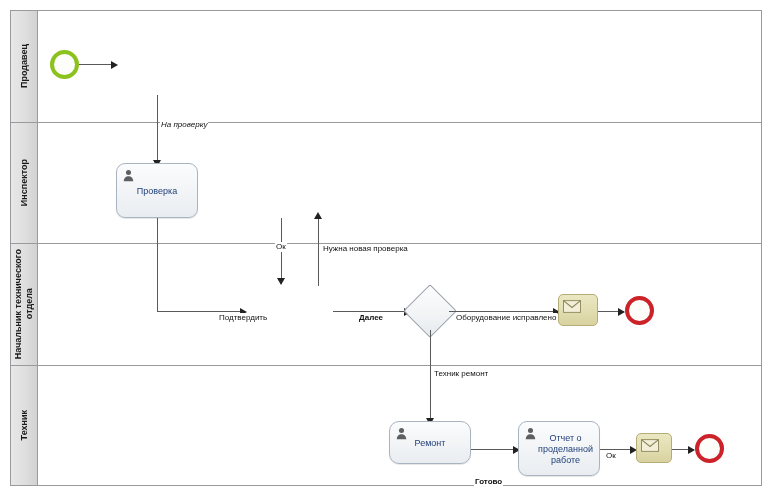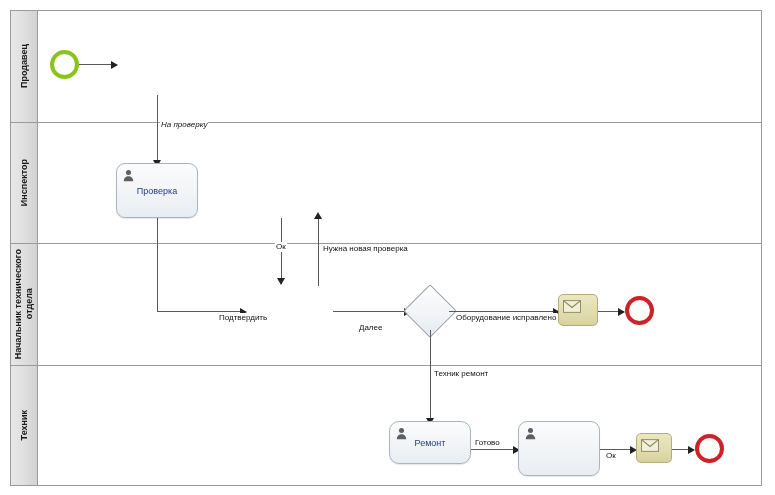--- a/index.html
+++ b/index.html
@@ -246,21 +246,21 @@
     <div class="arrow down" style="left:277px; top:278px;"></div>
     <div class="flow-label" style="left:275px; top:242px;">Ок</div>
 
     <div class="conn-v" style="left:318px; top:218px; height:68px;"></div>
     <div class="arrow up" style="left:314px; top:212px;"></div>
     <div class="flow-label" style="left:322px; top:244px;">Нужна новая проверка</div>
 
 
     <div class="conn-h" style="left:333px; top:311px; width:74px;"></div>
     <div class="arrow right" style="left:404px; top:308px;"></div>
-    <div class="flow-label" style="left:358px; top:323px;">Далее</div>
+    <div class="flow-label" style="left:358px; top:313px;font-weight:bold;">Далее</div>
 
     <div class="gateway" style="left:411px; top:292px; width:38px; height:38px;"></div>
 
     <div class="conn-h" style="left:449px; top:311px; width:110px;"></div>
     <div class="arrow right" style="left:553px; top:308px;"></div>
     <div class="flow-label" style="left:455px; top:313px;">Оборудование исправлено</div>
 
     <div class="msg-task" style="left:558px; top:294px; width:40px; height:32px;">
       <span class="msg-icon">
         <svg width="18" height="13" viewBox="0 0 20 14">
@@ -284,29 +284,32 @@
         <svg width="13" height="13" viewBox="0 0 16 16">
             <circle cx="8" cy="4.4" r="3.1" fill="#5c6063"></circle>
             <path d="M2.2 15c0-3.6 2.6-6 5.8-6s5.8 2.4 5.8 6z" fill="#5c6063"></path>
           </svg>
       </span>
       <span class="task-label">Ремонт</span>
     </div>
 
     <div class="conn-h" style="left:471px; top:449px; width:46px;"></div>
     <div class="arrow right" style="left:513px; top:446px;"></div>
-    <div class="flow-label" style="left:474px; top:438px;">Готово</div>
+    <div class="flow-label" style="left:474px; top:477px;font-weight:bold;">Готово</div>
 
     <div class="task" style="left:518px; top:421px; width:82px; height:55px;">
       <span class="task-icon">
         <svg width="13" height="13" viewBox="0 0 16 16">
             <circle cx="8" cy="4.4" r="3.1" fill="#5c6063"></circle>
             <path d="M2.2 15c0-3.6 2.6-6 5.8-6s5.8 2.4 5.8 6z" fill="#5c6063"></path>
           </svg>
       </span>
+      <span class="task-label" style="left:16px;">Отчет о
+проделанной
+работе</span>
     </div>
 
     <div class="conn-h" style="left:600px; top:449px; width:35px;"></div>
     <div class="arrow right" style="left:630px; top:446px;"></div>
     <div class="flow-label" style="left:605px; top:451px;">Ок</div>
 
     <div class="msg-task" style="left:636px; top:433px; width:36px; height:30px;">
       <span class="msg-icon">
         <svg width="18" height="13" viewBox="0 0 20 14">
             <rect x="0.5" y="0.5" width="19" height="13" fill="#f2eed8" stroke="#8d8659"></rect>

